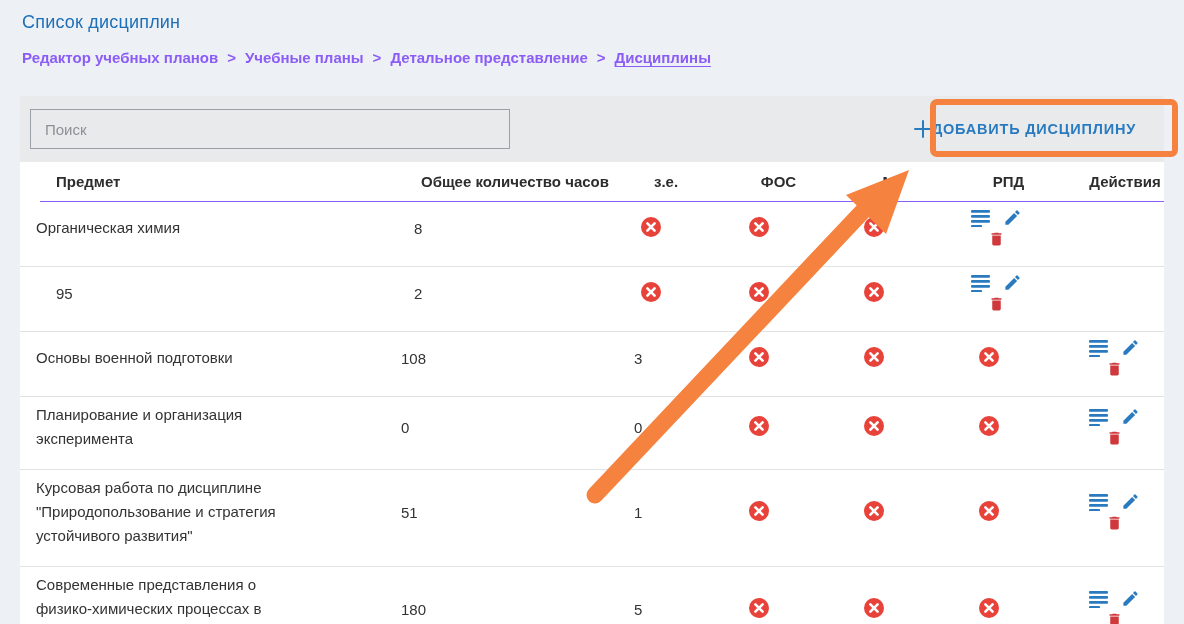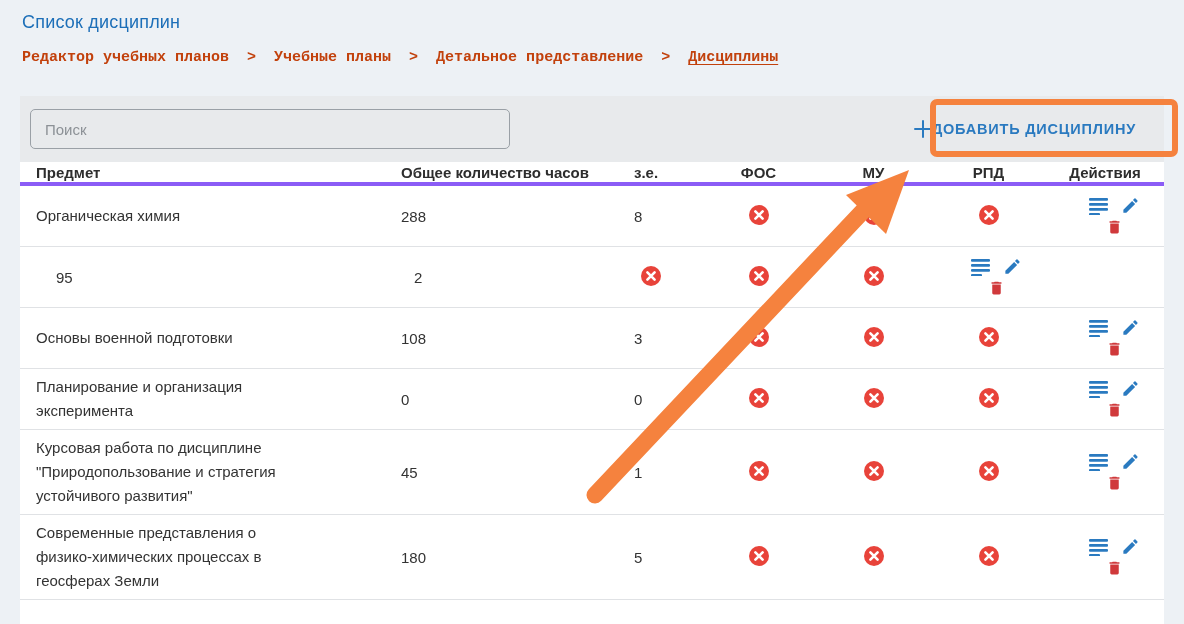--- a/index.html
+++ b/index.html
@@ -14,44 +14,43 @@
     color:#1d6fb8;
     font-size:18px;
     font-weight:400;
     padding:12px 4px 0 22px;
     letter-spacing:.2px;
   }
   .breadcrumb {
     padding:16px 0 0 22px;
     font-size:15px;
     font-weight:700;
-    color:#c2410c;
+    color:#8b5cf6;
     display:flex;
     align-items:center;
-    gap:18px;
-    font-family:Liberation Mono, monospace;
+    gap:9px;
   }
   .breadcrumb .crumb { cursor:pointer; }
   .breadcrumb .crumb.current { text-decoration:underline; text-underline-offset:3px; }
   .breadcrumb .sep { font-weight:700; }
 
   .toolbar {
     position:absolute;
     left:20px; top:96px;
     width:1144px; height:66px;
     background:#e8eaec;
     display:flex;
     align-items:center;
     justify-content:space-between;
   }
   .search-input {
     margin-left:10px;
     width:480px; height:40px;
     border:1px solid #9aa0a6;
-    border-radius:5px;
+    border-radius:0;
     background:transparent;
     font-family:inherit;
     font-size:15px;
     color:#333;
     padding:0 14px;
     outline:none;
   }
   .search-input::placeholder { color:#8c9196; }
   .add-btn {
     margin-right:14px;
@@ -76,32 +75,33 @@
     width:1144px;
     background:#ffffff;
   }
   .grid-row {
     display:grid;
     grid-template-columns:345px 220px 100px 115px 115px 115px 118px;
     align-items:center;
     padding-left:16px;
   }
   .thead {
-    height:24px;
-    border-bottom:4px solid #8b5cf6;
+    height:40px;
+    border-bottom:1px solid #8b5cf6;
     font-size:15px;
     font-weight:700;
     color:#2d2d2d;
+    margin-left:20px;
   }
   .trow {
     min-height:61px;
     border-bottom:1px solid #e0e2e5;
     font-size:15px;
     padding-top:6px;
-    padding-bottom:6px;
+    padding-bottom:18px;
   }
   .cell-subject { padding-right:75px; line-height:24px; color:#333; }
   .cell-hours { padding-left:20px; }
   .cell-ze { padding-left:33px; }
   .cell-center { text-align:center; }
   .cell-status { display:flex; justify-content:center; }
   .cell-actions { display:flex; justify-content:flex-end; padding-right:24px; }
   .actions-box { display:flex; flex-direction:column; align-items:center; gap:3px; width:52px; }
   .actions-top { display:flex; gap:13px; }
   .icon-btn { background:none; border:none; padding:0; cursor:pointer; line-height:0; }
@@ -152,21 +152,20 @@
     <div class="cell-hours">Общее количество часов</div>
     <div class="cell-ze">з.е.</div>
     <div class="cell-center">ФОС</div>
     <div class="cell-center">МУ</div>
     <div class="cell-center">РПД</div>
     <div class="cell-center">Действия</div>
   </div>
 
   <div class="grid-row trow">
     <div class="cell-subject">Органическая химия</div>
-    <div class="cell-hours">288</div>
     <div class="cell-ze">8</div>
     <div class="cell-status">
         <span><svg width="22" height="22" viewBox="0 0 22 22">
             <circle cx="11" cy="11" r="10" fill="#e8433a"></circle>
             <path d="M7.4 7.4l7.2 7.2M14.6 7.4l-7.2 7.2" stroke="#fff" stroke-width="2.6" stroke-linecap="round"></path>
           </svg></span>
       </div>
     <div class="cell-status">
         <span><svg width="22" height="22" viewBox="0 0 22 22">
             <circle cx="11" cy="11" r="10" fill="#e8433a"></circle>
@@ -327,21 +326,21 @@
         </div>
         <button class="icon-btn"><svg width="17" height="18" viewBox="0 0 24 24">
               <path fill="#d0393b" d="M6 19c0 1.1.9 2 2 2h8a2 2 0 0 0 2-2V7H6v12zM19 4h-3.5l-1-1h-5l-1 1H5v2h14V4z"></path>
             </svg></button>
       </div>
     </div>
   </div>
 
   <div class="grid-row trow">
     <div class="cell-subject">Курсовая работа по дисциплине "Природопользование и стратегия устойчивого развития"</div>
-    <div class="cell-hours">45</div>
+    <div class="cell-hours">51</div>
     <div class="cell-ze">1</div>
     <div class="cell-status">
         <span><svg width="22" height="22" viewBox="0 0 22 22">
             <circle cx="11" cy="11" r="10" fill="#e8433a"></circle>
             <path d="M7.4 7.4l7.2 7.2M14.6 7.4l-7.2 7.2" stroke="#fff" stroke-width="2.6" stroke-linecap="round"></path>
           </svg></span>
       </div>
     <div class="cell-status">
         <span><svg width="22" height="22" viewBox="0 0 22 22">
             <circle cx="11" cy="11" r="10" fill="#e8433a"></circle>

